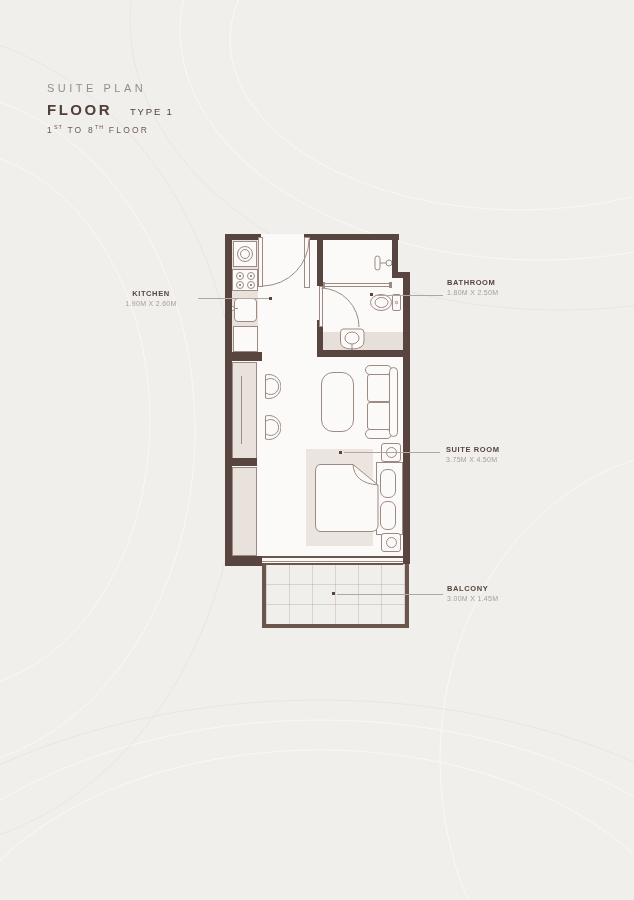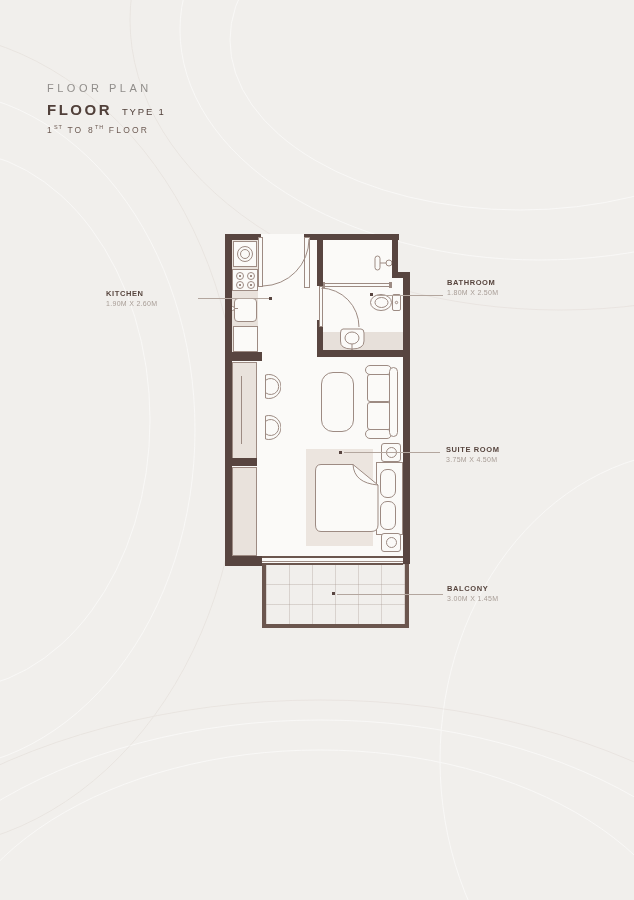--- a/index.html
+++ b/index.html
@@ -20,21 +20,21 @@
   .leader{position:absolute;height:1px;background:var(--leader,#b3a69e);}
   .dot{position:absolute;width:3px;height:3px;background:var(--wall,#584540);}
   .roomlabel{position:absolute;line-height:1.1;}
   .roomlabel .rname{font-size:7.5px;font-weight:bold;letter-spacing:.6px;color:var(--label,#57453e);}
   .roomlabel .rdims{font-size:7px;letter-spacing:.3px;color:var(--dim-text,#a89d96);margin-top:2px;}
   .svgline{stroke:var(--furniture-line,#9d8b83);fill:none;stroke-width:1;}
   .svgfill{stroke:var(--furniture-line,#9d8b83);fill:var(--interior,#fbfaf8);stroke-width:1;}
   #title-eyebrow{font-size:11px;letter-spacing:3.5px;color:#918e8b;}
   #title-row2{margin-top:7px;}
   #title-name{font-size:15px;font-weight:bold;letter-spacing:2.5px;color:#51403a;}
-  #title-type{font-size:9.5px;letter-spacing:1.8px;color:#51403a;margin-left:10px;}
+  #title-type{font-size:9.5px;letter-spacing:1.8px;color:#51403a;margin-left:18px;}
   #title-floors{margin-top:5px;font-size:8.5px;letter-spacing:2.2px;color:#6d5b53;}
   #title-floors sup{font-size:5.5px;letter-spacing:1px;}
   .arealine{font-size:9px;letter-spacing:1px;color:#8b8580;}
   .window{position:absolute;background:var(--interior,#fbfaf8);
     border-top:2px solid var(--balcony-wall,#6b564e);border-bottom:2px solid var(--balcony-wall,#6b564e);
     box-sizing:border-box;}
   .window::after{content:"";position:absolute;left:0;right:0;top:50%;height:1px;background:var(--furniture-line,#9d8b83);}
   #balcony-grid{position:absolute;
     background-image:
       repeating-linear-gradient(to right, rgba(160,144,136,.30) 0 1px, transparent 1px 23px),
@@ -59,21 +59,21 @@
       <ellipse cx="700" cy="760" rx="260" ry="310"></ellipse>
     </g>
     <g fill="none" stroke="#dfd8d2" stroke-width="1" opacity="0.45">
       <ellipse cx="560" cy="20" rx="430" ry="290"></ellipse>
       <ellipse cx="-90" cy="440" rx="330" ry="410"></ellipse>
       <ellipse cx="320" cy="1060" rx="560" ry="360"></ellipse>
     </g>
   </svg>
 
   <div class="abs" style="left:47px;top:82px;">
-    <div id="title-eyebrow">FLOOR PLAN</div>
+    <div id="title-eyebrow">SUITE PLAN</div>
     <div id="title-row2">
       <span id="title-name">FLOOR</span><span id="title-type">TYPE 1</span>
     </div>
     <div id="title-floors"><span>1</span><sup>ST</sup><span> TO 8</span><sup>TH</sup><span> FLOOR</span></div>
   </div>
 
   <div class="fill" style="left:231px;top:240px;width:86px;height:113px;"></div>
   <div class="fill" style="left:231px;top:352px;width:172px;height:204px;"></div>
   <div class="fill" style="left:322px;top:240px;width:70px;height:44px;"></div>
   <div class="fill" style="left:322px;top:278px;width:81px;height:72px;"></div>
@@ -185,21 +185,21 @@
   <svg class="abs" width="48" height="49" style="left:263px;top:239px;">
     <path class="svgline" d="M0,47 A47,47 0 0 0 46,0"></path>
   </svg>
   <div class="abs" style="left:319px;top:286px;width:4px;height:41px;background:var(--interior,#fbfaf8);border:1px solid var(--furniture-line,#9d8b83);box-sizing:border-box;"></div>
   <svg class="abs" width="40" height="41" style="left:321px;top:288px;">
     <path class="svgline" d="M0,0 A39,39 0 0 1 38,39"></path>
   </svg>
 
   <div class="leader" style="left:198px;top:298px;width:73px;"></div>
   <div class="dot" style="left:269px;top:297px;"></div>
-  <div class="roomlabel" style="left:106px;top:290px;width:90px;text-align:left;">
+  <div class="roomlabel" style="left:106px;top:290px;width:90px;text-align:center;">
     <div class="rname">KITCHEN</div>
     <div class="rdims">1.90M X 2.60M</div>
   </div>
 
   <div class="leader" style="left:375px;top:295px;width:68px;"></div>
   <div class="dot" style="left:370px;top:293px;"></div>
   <div class="roomlabel" style="left:447px;top:279px;width:110px;">
     <div class="rname">BATHROOM</div>
     <div class="rdims">1.80M X 2.50M</div>
   </div>

